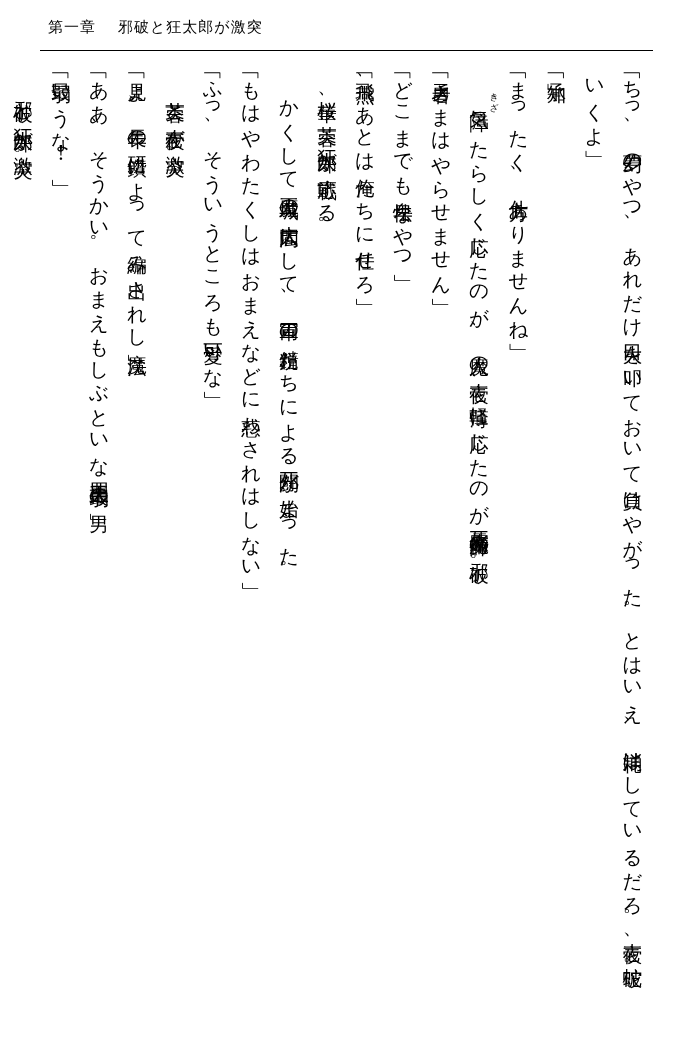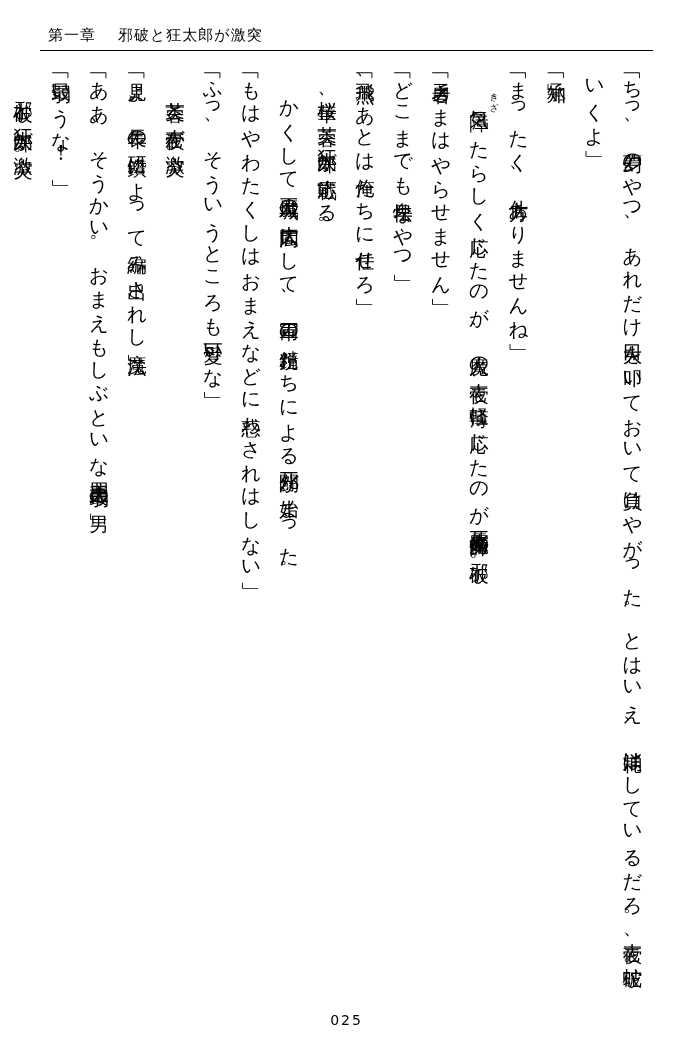--- a/index.html
+++ b/index.html
@@ -25,21 +25,20 @@
   }
 
   
   .header {
     position: absolute;
     top: 18px;
     left: 48px;
     right: 48px;
     height: 34px;
     display: flex;
-    align-items: center;
     font-size: 15px;
     letter-spacing: 1px;
     font-family: Liberation Mono, monospace;
   }
   .header .chapter-num {
     margin-right: 22px;
     white-space: nowrap;
   }
   .header .chapter-title {
     white-space: nowrap;
@@ -129,15 +128,14 @@
       <p>「もはやわたくしはおまえなどに惑わされはしない」</p>
       <p>「ふっ、そういうところも可愛いな」</p>
       <p class="indent">芙蓉と壱夜が激突。</p>
       <p>「見よ、長年の研鑽によって編み出されし魔法」</p>
       <p>「ああ、そうかい。おまえもしぶといな四天王最弱の男」</p>
       <p>「最弱いうな!」</p>
       <p class="indent">邪破と狂太郎が激突。</p>
     </div>
   </div>
 
-  <div class="folio">025</div>
 
 </div>
 
 </body></html>

